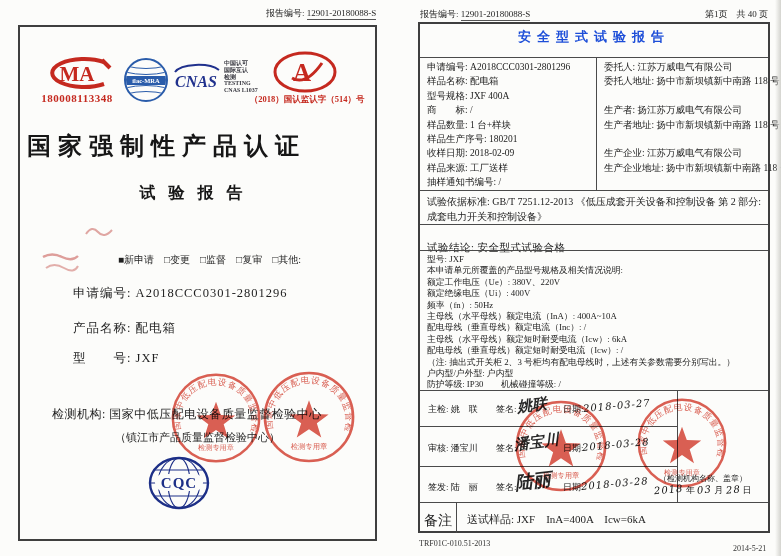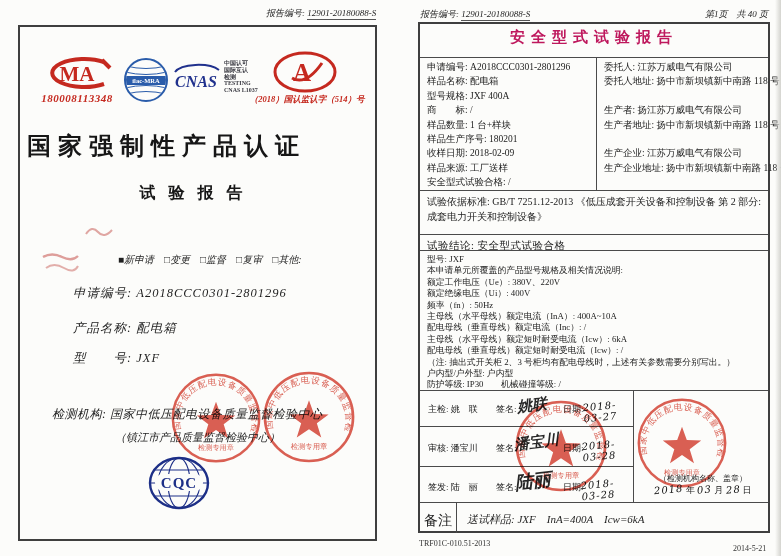--- a/index.html
+++ b/index.html
@@ -1,29 +1,29 @@
 <!DOCTYPE html>
 <html><head>
 <meta charset="utf-8">
 <style>
   * { margin:0; padding:0; box-sizing:border-box; }
   html,body { background:#ffffff; }
   body { font-family:"Liberation Serif","DejaVu Serif",serif; color:#222; }
   #canvas { position:relative; width:781px; height:556px; background:#fcfcfa; overflow:hidden; }
   .abs { position:absolute; }
   .box { border:2px solid #3f3f3f; }
-  .t { color:#1f1f1f; white-space:nowrap;font-style:italic; }
+  .t { color:#1f1f1f; white-space:nowrap; }
   .red { color:#c5291f; }
   .center { text-align:center; }
   .uline { border-bottom:1px solid #555; padding-bottom:1px; }
   .title-main { font-size:24px; letter-spacing:7px; font-weight:bold; color:#161616; }
   .title-sub  { font-size:16px; letter-spacing:13px; font-weight:bold; color:#161616; }
   .field { font-size:12.5px; letter-spacing:1px; }
   .cnas-side div { font-size:6px; line-height:6.8px; font-weight:bold; color:#3a3a42; white-space:nowrap; }
-  .rtitle { font-size:15px; letter-spacing:6px; font-weight:bold; color:#be185d; }
+  .rtitle { font-size:13px; letter-spacing:6px; font-weight:bold; color:#1d4ed8; }
   .info-line { font-size:9.5px; line-height:14.4px; min-height:14.4px; white-space:nowrap; }
   .cov-line { font-size:8.8px; line-height:11.4px; min-height:11.4px; white-space:nowrap; }
   .lbl { font-size:9px; }
   .hw { font-family:"DejaVu Serif",serif; font-style:italic; color:#111; display:inline-block; }
   .hw-sig { font-size:15px; font-weight:bold; transform:rotate(-7deg); opacity:.9; }
   .hw-date { font-size:10px; transform:rotate(-5deg); letter-spacing:1px; }
   .stamp { mix-blend-mode:multiply; opacity:.82; }
   .hline { border-top:1.5px solid #4a4a4a; }
   .footer { font-size:8px; color:#333; }
   .scan-edge { right:0; top:0; width:6px; height:556px;
@@ -168,57 +168,57 @@
 
       <div class="abs" style="left:0;top:33px;width:177px;height:133px;border-right:1.5px solid #4a4a4a;padding:3px 7px;">
         <div class="info-line">申请编号: A2018CCC0301-2801296</div>
         <div class="info-line">样品名称: 配电箱</div>
         <div class="info-line">型号规格: JXF 400A</div>
         <div class="info-line">商　　标: /</div>
         <div class="info-line">样品数量: 1 台+样块</div>
         <div class="info-line">样品生产序号: 180201</div>
         <div class="info-line">收样日期: 2018-02-09</div>
         <div class="info-line">样品来源: 工厂送样</div>
-        <div class="info-line">安全型式试验合格: /</div>
+        <div class="info-line">抽样通知书编号: /</div>
       </div>
       <div class="abs" style="left:178px;top:33px;width:174px;height:133px;padding:3px 6px;">
         <div class="info-line">委托人: 江苏万威电气有限公司</div>
         <div class="info-line">委托人地址: 扬中市新坝镇新中南路 118 号</div>
         <div class="info-line"></div>
         <div class="info-line">生产者: 扬江苏万威电气有限公司</div>
         <div class="info-line">生产者地址: 扬中市新坝镇新中南路 118 号</div>
         <div class="info-line"></div>
         <div class="info-line">生产企业: 江苏万威电气有限公司</div>
         <div class="info-line">生产企业地址: 扬中市新坝镇新中南路 118 号</div>
       </div>
 
       <div class="abs hline" style="left:0;top:166px;width:100%;height:38px;padding:3px 7px;font-size:10px;line-height:15px;">
         <div style="white-space:nowrap;">试验依据标准: GB/T 7251.12-2013 《低压成套开关设备和控制设备 第 2 部分:</div>
         <div>成套电力开关和控制设备》</div>
       </div>
 
-      <div class="abs hline" style="left:0;top:210px;width:100%;height:22px;padding:4px 7px;font-size:10.5px;letter-spacing:.5px;">试验结论: 安全型式试验合格</div>
+      <div class="abs hline" style="left:0;top:200px;width:100%;height:22px;padding:16px 7px;font-size:10.5px;letter-spacing:.5px;">试验结论: 安全型式试验合格</div>
 
       <div class="abs hline" style="left:0;top:226px;width:100%;height:140px;padding:3px 7px;">
         <div class="cov-line">型号: JXF</div>
         <div class="cov-line">本申请单元所覆盖的产品型号规格及相关情况说明:</div>
         <div class="cov-line">额定工作电压（Ue）: 380V、220V</div>
         <div class="cov-line">额定绝缘电压（Ui）: 400V</div>
         <div class="cov-line">频率（fn）: 50Hz</div>
         <div class="cov-line">主母线（水平母线）额定电流（InA）: 400A~10A</div>
         <div class="cov-line">配电母线（垂直母线）额定电流（Inc）: /</div>
         <div class="cov-line">主母线（水平母线）额定短时耐受电流（Icw）: 6kA</div>
         <div class="cov-line">配电母线（垂直母线）额定短时耐受电流（Icw）: /</div>
         <div class="cov-line">（注: 抽出式开关柜 2、3 号柜均有配电母线时，上述有关参数需要分别写出。）</div>
         <div class="cov-line">户内型/户外型: 户内型</div>
         <div class="cov-line">防护等级: IP30　　机械碰撞等级: /</div>
       </div>
 
       <div class="abs hline" style="left:0;top:366px;width:100%;height:112px;">
-        <div class="abs" style="left:0;top:0;width:214px;height:112px;border-right:1.5px solid #4a4a4a;">
+        <div class="abs" style="left:0;top:0;width:258px;height:112px;border-right:1.5px solid #4a4a4a;">
           <div class="abs" style="left:0;top:0;width:100%;height:35px;">
             <span class="abs lbl" style="left:8px;top:12px;">主检: 姚　联</span>
             <span class="abs lbl" style="left:76px;top:12px;">签名:</span>
             <span class="abs hw hw-sig" style="left:97px;top:5px;">姚联</span>
             <span class="abs lbl" style="left:143px;top:12px;">日期:</span>
             <span class="abs hw hw-date" style="left:163px;top:9px;">2018-03-27</span>
           </div>
           <div class="abs hline" style="left:0;top:35px;width:100%;height:40px;">
             <span class="abs lbl" style="left:8px;top:15px;">审核: 潘宝川</span>
             <span class="abs lbl" style="left:76px;top:15px;">签名:</span>

